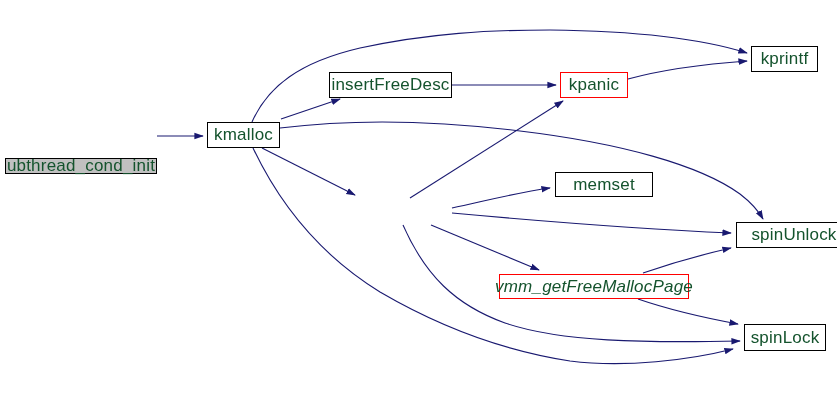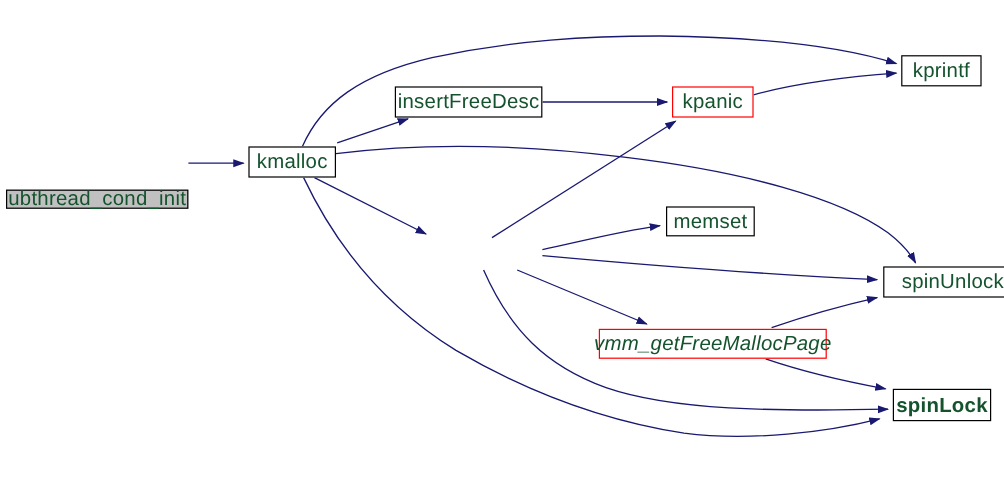--- a/index.html
+++ b/index.html
@@ -70,22 +70,22 @@
   <div class="node root" style="left:5px; top:122px; width:152px; height:16px;margin-top:36px;">ubthread_cond_init</div>
 
   <div class="node" style="left:207px; top:122px; width:73px; height:26px;">kmalloc</div>
 
   <div class="node" style="left:329px; top:72px; width:123px; height:26px;">insertFreeDesc</div>
 
   <div class="node highlighted" style="left:560px; top:72px; width:68px; height:26px;">kpanic</div>
 
   <div class="node" style="left:751px; top:46px; width:67px; height:26px;">kprintf</div>
 
-  <div class="node" style="left:555px; top:172px; width:74px; height:25px;">memset</div>
+  <div class="node" style="left:555px; top:172px; width:98px; height:25px;">memset</div>
 
 
   <div class="node" style="left:736px; top:222px; width:116px; height:26px;">spinUnlock</div>
 
   <div class="node highlighted" style="left:499px; top:274px; width:190px; height:25px;font-style:italic;">vmm_getFreeMallocPage</div>
 
-  <div class="node" style="left:744px; top:324px; width:82px; height:27px;font-weight:bold;">spinLock</div>
+  <div class="node" style="left:744px; top:324px; width:82px; height:27px;">spinLock</div>
 
 </div>
 
 </body></html>

